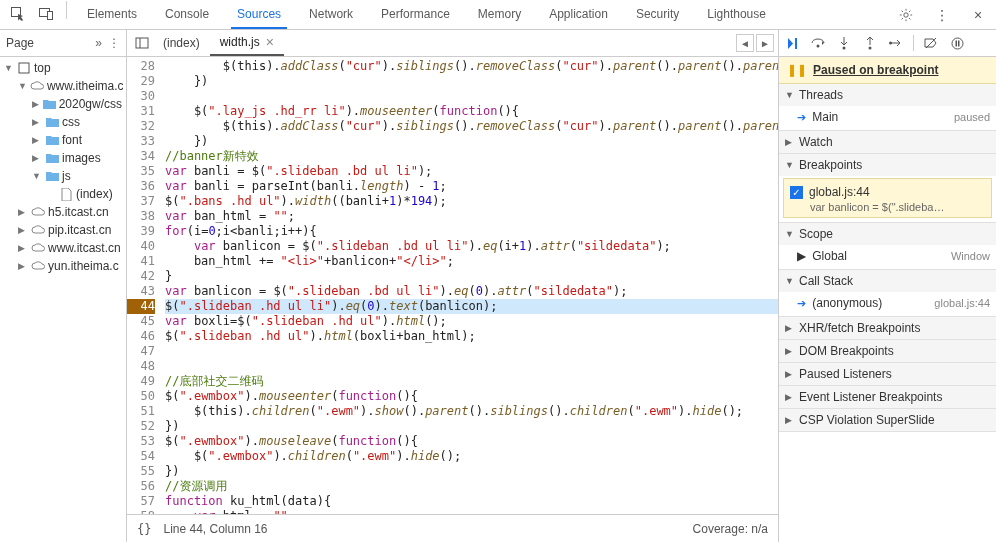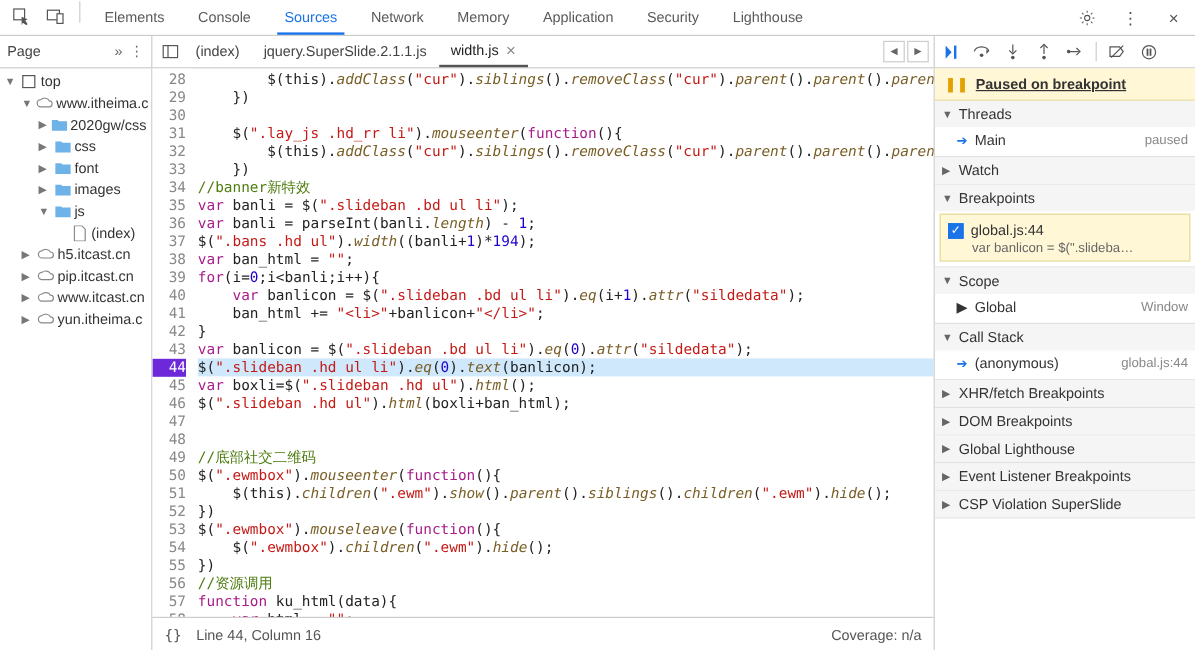--- a/index.html
+++ b/index.html
@@ -27,21 +27,21 @@
 .filetab { padding: 0 10px; height: 26px; display: flex; align-items: center; gap: 6px; cursor: pointer; color: #444; }
 .filetab.active { border-bottom: 2px solid #555; margin-bottom: -1px; color: #222; }
 .filetab .close { color: #888; font-size: 14px; }
 .filetabs-right { margin-left: auto; display: flex; align-items: center; gap: 2px; }
 .ft-nav { width: 18px; height: 18px; display: flex; align-items: center; justify-content: center; cursor: pointer; border: 1px solid #ccc; font-size: 10px; color: #666; }
 .editor { flex: 1; display: flex; overflow: hidden; font-family: Menlo, Consolas, monospace; font-size: 12px; line-height: 15px; }
 .gutter { width: 34px; text-align: right; color: #888; background: #fff; padding: 2px 6px 2px 0; user-select: none; }
 .code { flex: 1; overflow: auto; padding: 2px 0 2px 4px; white-space: pre; color: #222; }
 .code-line { height: 15px; }
 .paused-line-gutter, .paused-line-code { background: #cfe8fc; }
-.paused-line-gutter { color: #fff; background: #6d28d9; }
+.paused-line-gutter { color: #fff; background: #a16207; }
 .k-key { color: #a71d8a; }
 .k-str { color: #c41a16; }
 .k-num { color: #1c00cf; }
 .k-fn { color: #795e26; font-style: italic; }
 .k-cm { color: #4d7c0f; }
 .statusbar { height: 28px; border-top: 1px solid #ccc; display: flex; align-items: center; padding: 0 10px; gap: 12px; color: #555; }
 .statusbar-right { margin-left: auto; }
 .debugger { width: 218px; border-left: 1px solid #ccc; display: flex; flex-direction: column; }
 .dbg-controls { height: 27px; border-bottom: 1px solid #ccc; display: flex; align-items: center; padding: 0 4px; gap: 8px; }
 .dbg-controls .ctrl { width: 18px; height: 18px; display: flex; align-items: center; justify-content: center; cursor: pointer; color: #555; font-size: 12px; }
@@ -78,20 +78,21 @@
           <rect x="1.5" y="2.5" width="10" height="8" fill="none" stroke="#555"></rect>
           <rect x="9.5" y="5.5" width="5" height="8" fill="#fff" stroke="#555"></rect>
         </svg>
     </div>
     <div style="width:1px;height:18px;background:#ccc;margin:0 6px"></div>
     <div class="tabs" id="top-tabs">
         <div class="tab">Elements</div>
         <div class="tab">Console</div>
         <div class="tab active">Sources</div>
         <div class="tab">Network</div>
+        <div class="tab">Performance</div>
         <div class="tab">Memory</div>
         <div class="tab">Application</div>
         <div class="tab">Security</div>
         <div class="tab">Lighthouse</div>
       </div>
   </div>
   <div class="toolbar-right">
     <div class="toolbar-icon">
       <svg width="14" height="14" viewBox="0 0 16 16">
           <circle cx="8" cy="8" r="2.5" fill="none" stroke="#555"></circle>
@@ -227,23 +228,20 @@
     <div class="filetabs">
       <div class="toolbar-icon" style="width:22px">
         <svg width="14" height="14" viewBox="0 0 14 14">
             <rect x="1" y="2" width="12" height="10" fill="none" stroke="#555"></rect>
             <line x1="5" y1="2" x2="5" y2="12" stroke="#555"></line>
           </svg>
       </div>
       <div id="file-tabs-list" style="display:flex">
           <div class="filetab">
             <span>(index)</span>
-          </div>
-          <div class="filetab">
-            <span>jquery.SuperSlide.2.1.1.js</span>
           </div>
           <div class="filetab active">
             <span>width.js</span>
             <span class="close">×</span>
           </div>
         </div>
       <div class="filetabs-right">
         <div class="ft-nav">◄</div>
         <div class="ft-nav">►</div>
       </div>
@@ -413,21 +411,21 @@
         </div>
         <div class="dbg-section">
           <div class="dbg-header">
             <span class="caret">▶</span>
             <span>DOM Breakpoints</span>
           </div>
         </div>
         <div class="dbg-section">
           <div class="dbg-header">
             <span class="caret">▶</span>
-            <span>Global Lighthouse</span>
+            <span>Paused Listeners</span>
           </div>
         </div>
         <div class="dbg-section">
           <div class="dbg-header">
             <span class="caret">▶</span>
             <span>Event Listener Breakpoints</span>
           </div>
         </div>
         <div class="dbg-section">
           <div class="dbg-header">

